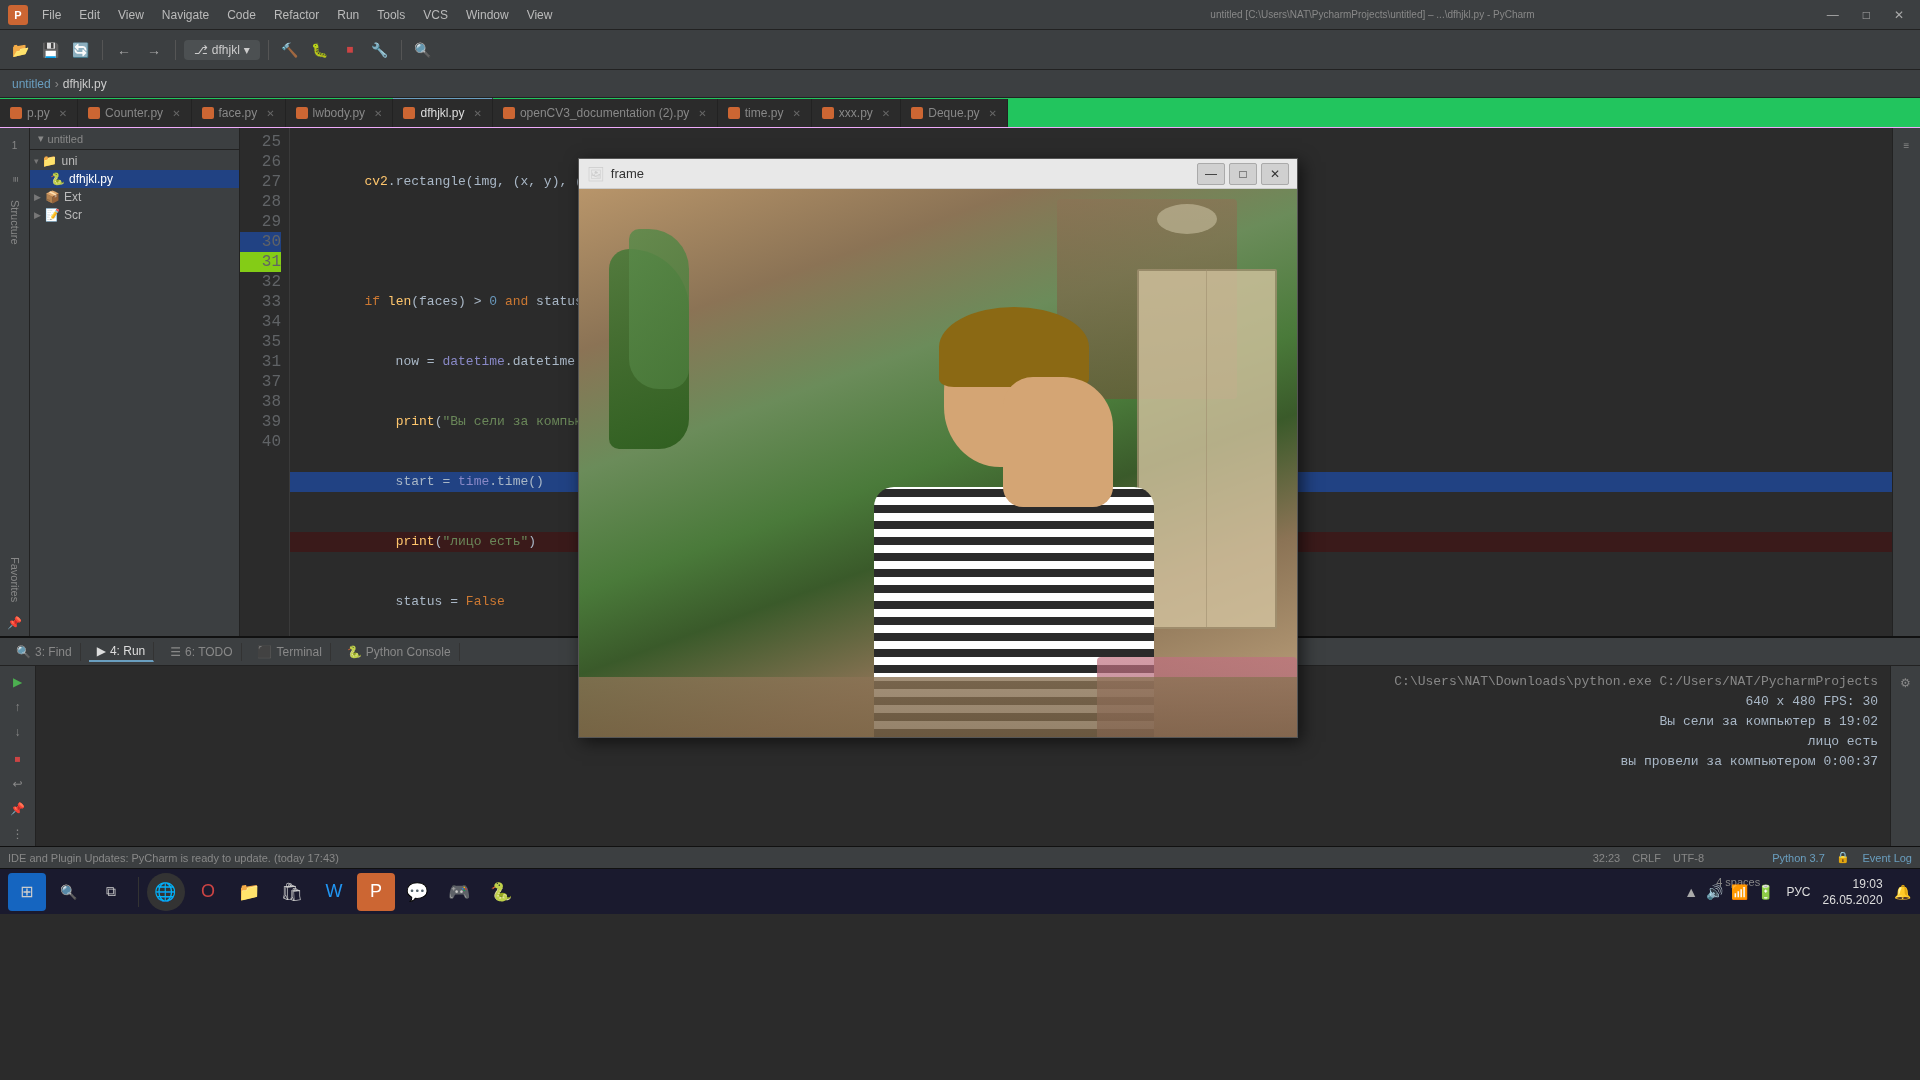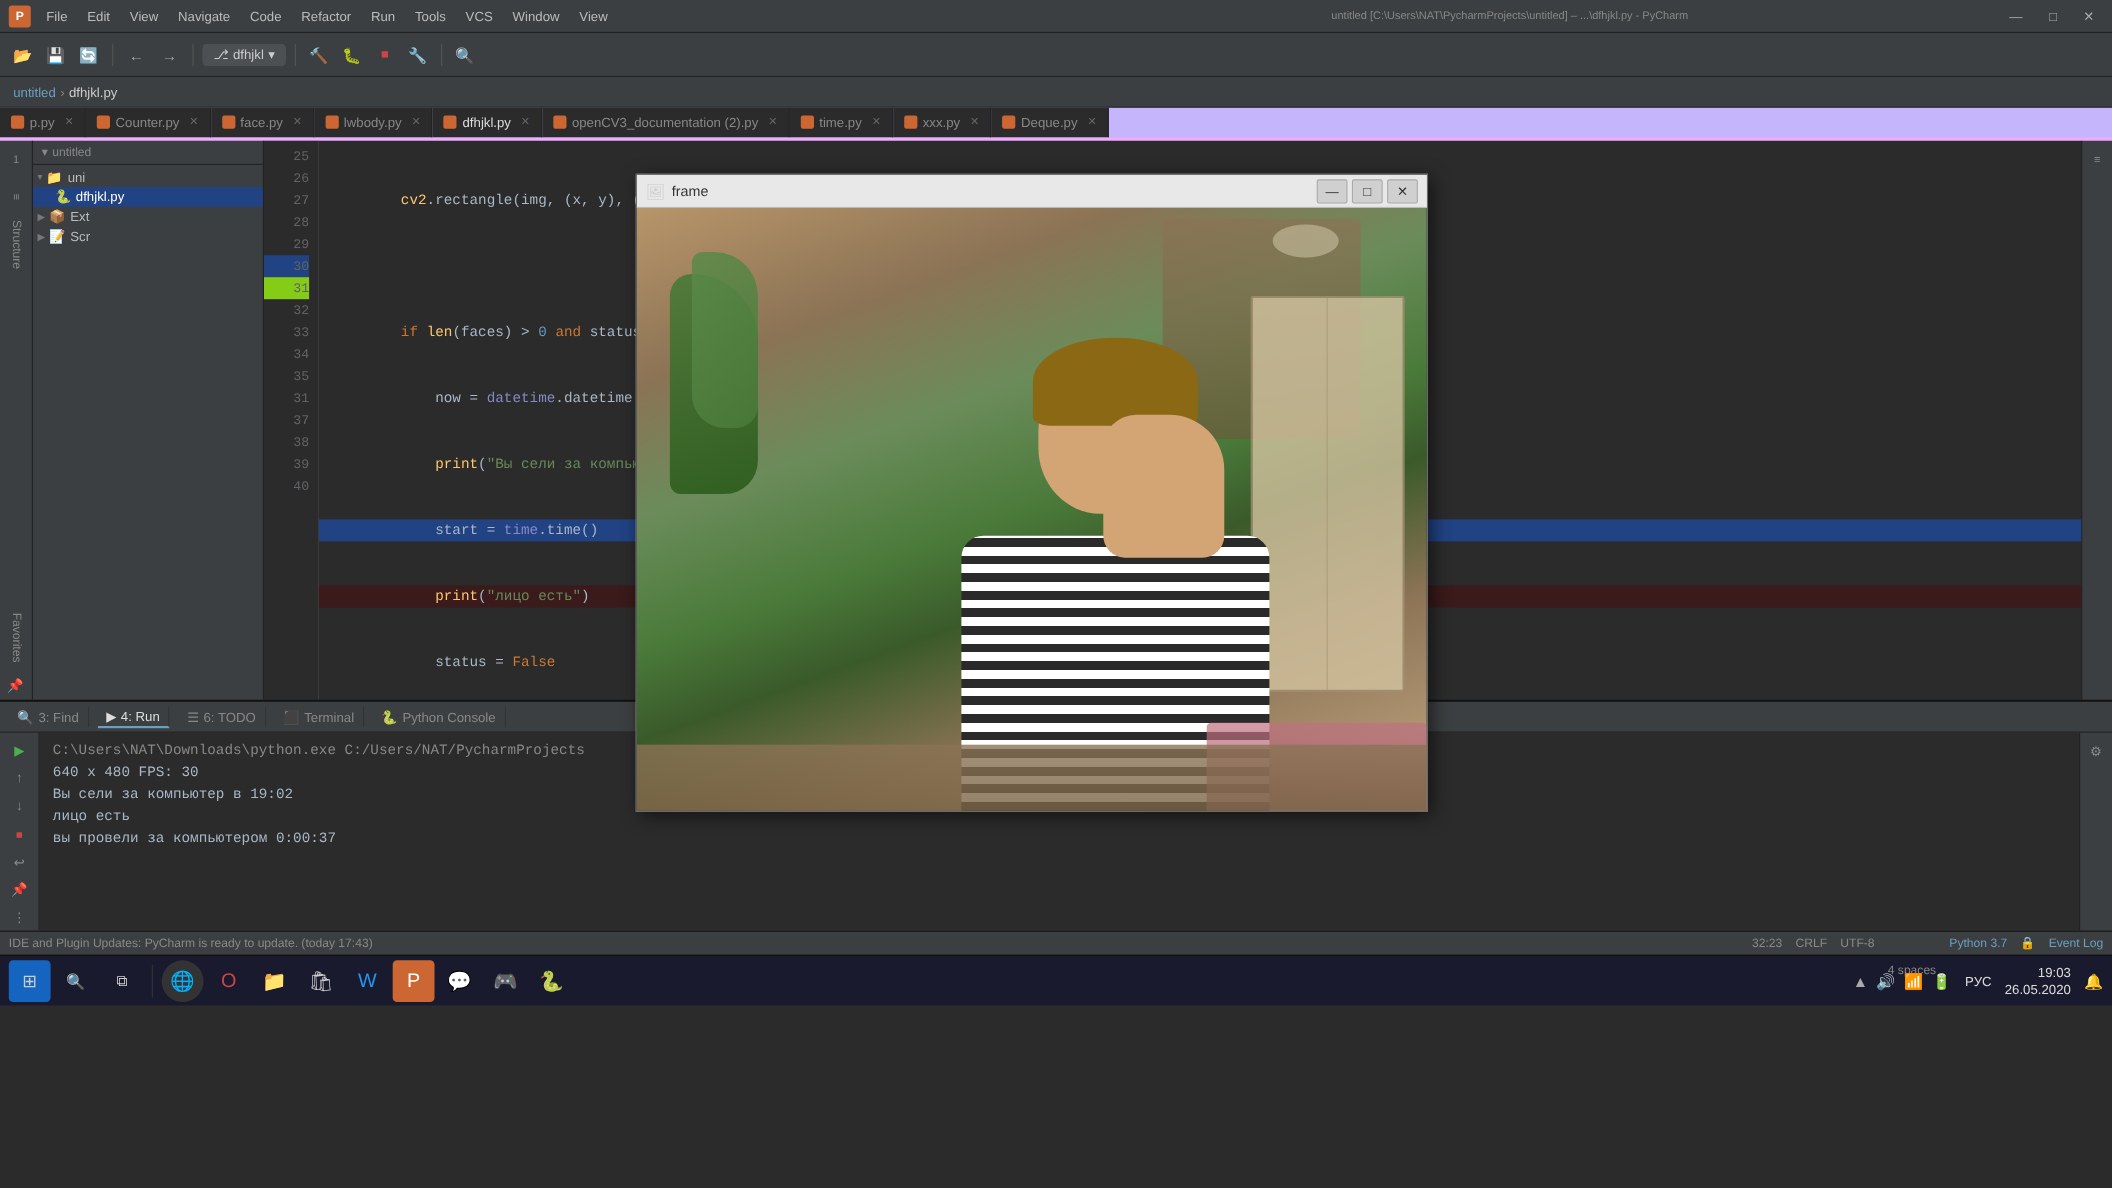--- a/index.html
+++ b/index.html
@@ -43,24 +43,24 @@
       padding: 0 12px;
       border-bottom: 1px solid #222;
       font-size: 12px;
       color: #888;
       gap: 4px;
     }
 
     
     #tabs {
       height: 30px;
-      background: #c4b5fd;
+      background: #22c55e;
       display: flex;
       align-items: flex-end;
-      border-bottom: 3px solid #f0abfc;
+      border-bottom: 1px solid #f0abfc;
       overflow: hidden;
     }
     .tab {
       height: 28px;
       padding: 0 10px;
       background: #2b2b2b;
       color: #888;
       font-size: 12px;
       display: flex;
       align-items: center;
@@ -132,21 +132,21 @@
       height: 100%;
     }
     #line-numbers {
       width: 50px;
       background: #2b2b2b;
       color: #606366;
       text-align: right;
       padding: 4px 8px 0 0;
       line-height: 20px;
       user-select: none;
-      font-size: 12px;
+      font-size: 16px;
       border-right: 1px solid #3a3a3a;
     }
     #code-content {
       flex: 1;
       padding: 4px 0 0 12px;
       line-height: 20px;
       overflow: auto;
       white-space: pre;
       color: #a9b7c6;
     }
@@ -213,21 +213,21 @@
       gap: 2px;
     }
     #run-output {
       flex: 1;
       padding: 6px 12px;
       font-family: 'Courier New', monospace;
       font-size: 13px;
       color: #a9b7c6;
       line-height: 20px;
     }
-    .run-line { display: block; }
+    .run-line { display: block; text-align: right; }
     .run-line.cmd { color: #888; }
     #run-settings {
       width: 30px;
       background: #3c3f41;
       border-left: 1px solid #222;
       display: flex;
       flex-direction: column;
       align-items: center;
       padding-top: 4px;
     }

